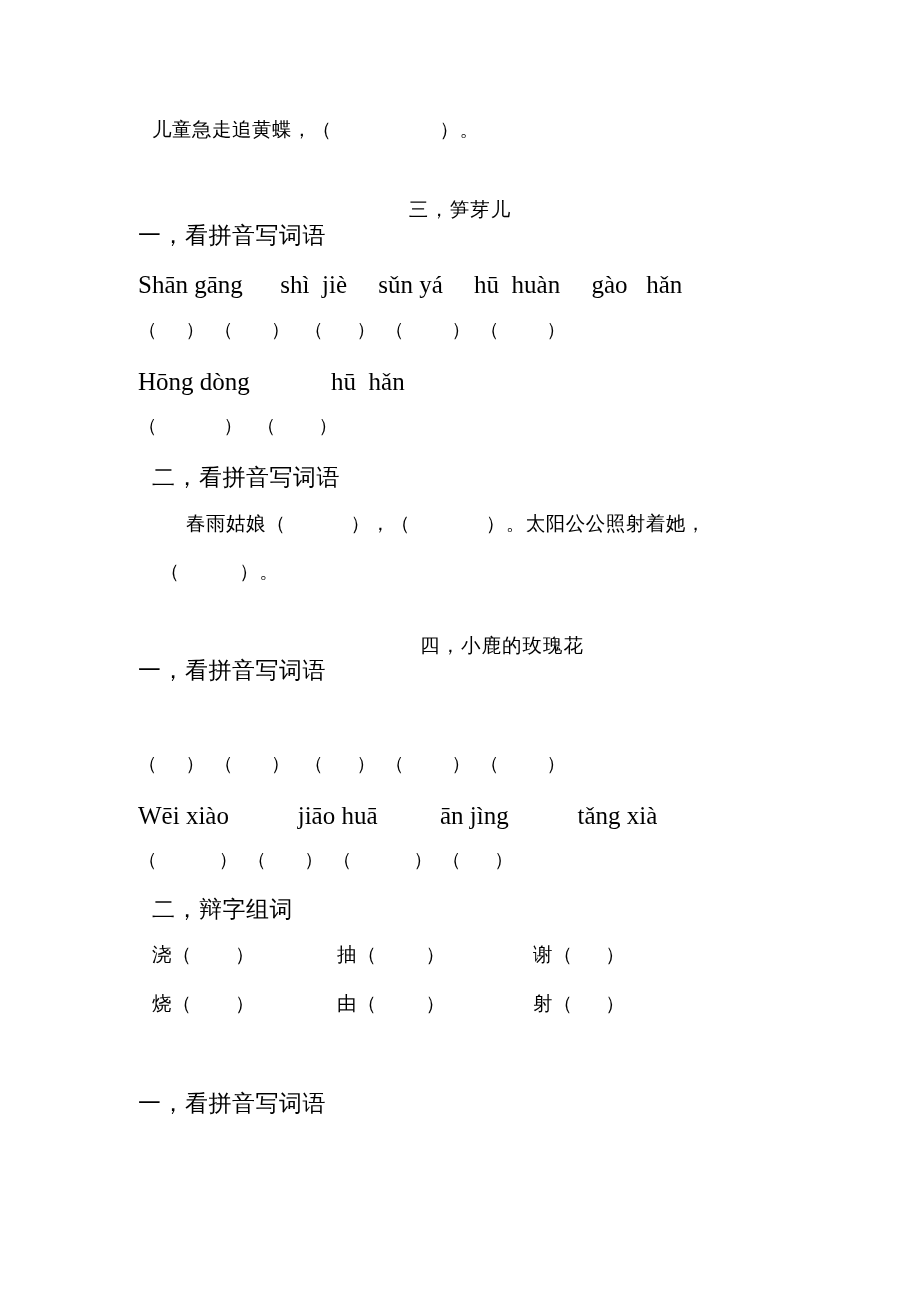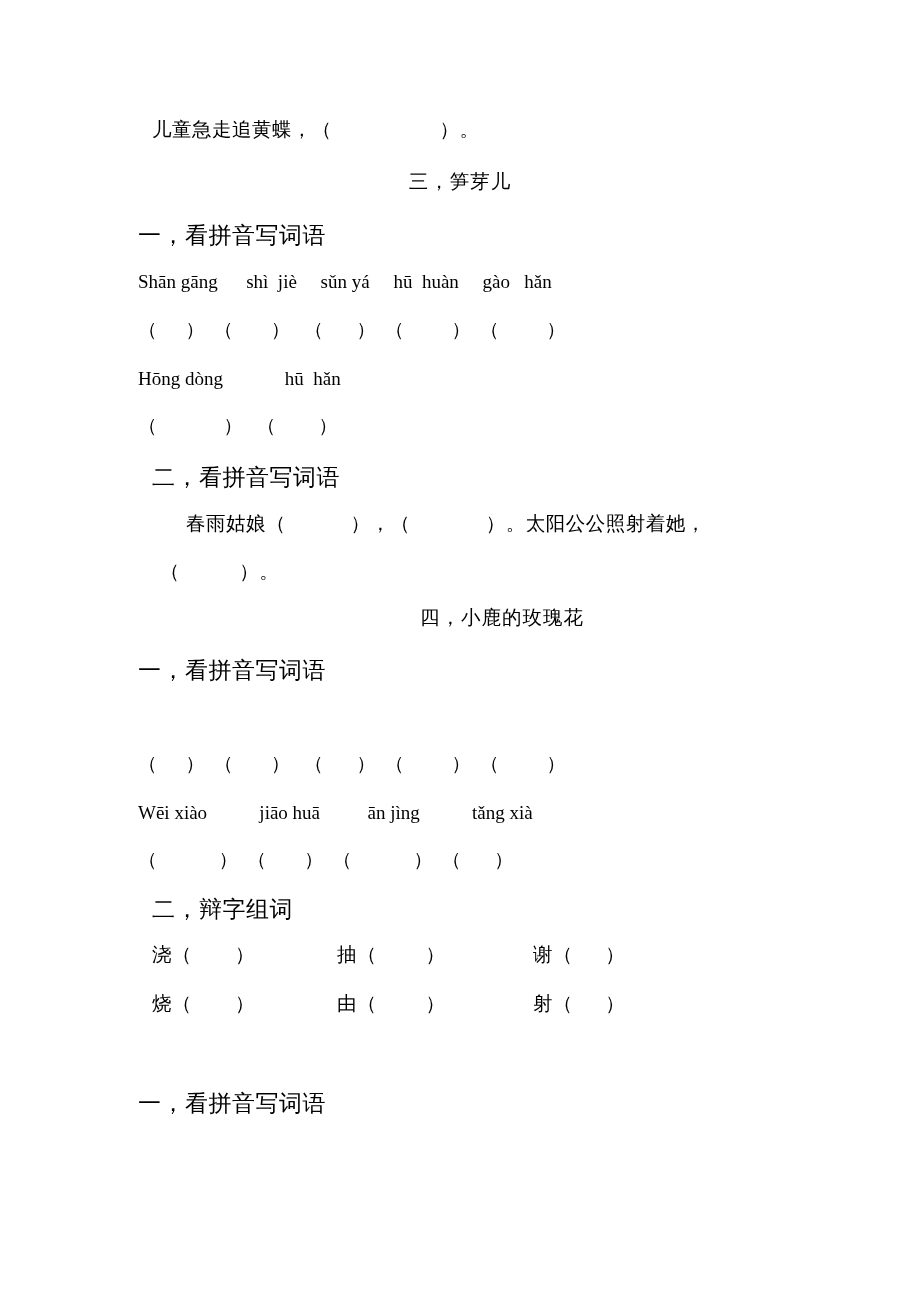--- a/index.html
+++ b/index.html
@@ -34,31 +34,32 @@
     letter-spacing: 0.5px;
   }
   
   .heading {
     font-family: "Liberation Serif", "DejaVu Serif", serif;
     font-size: 19.5px;
     letter-spacing: 1px;
     text-align: center;
     width: 920px;
     left: 0;
+    margin-top: 28px;
   }
   
   .label {
     font-family: "Liberation Serif", "DejaVu Serif", serif;
     font-size: 23px;
     letter-spacing: 0.5px;
   }
   
   .py {
     font-family: "Liberation Serif", "DejaVu Serif", serif;
-    font-size: 19px;
+    font-size: 25px;
   }
   
   .blanks {
     font-family: "Liberation Serif", "DejaVu Serif", serif;
     font-size: 19px;
   }
 </style>
 </head>
 <body>
 

